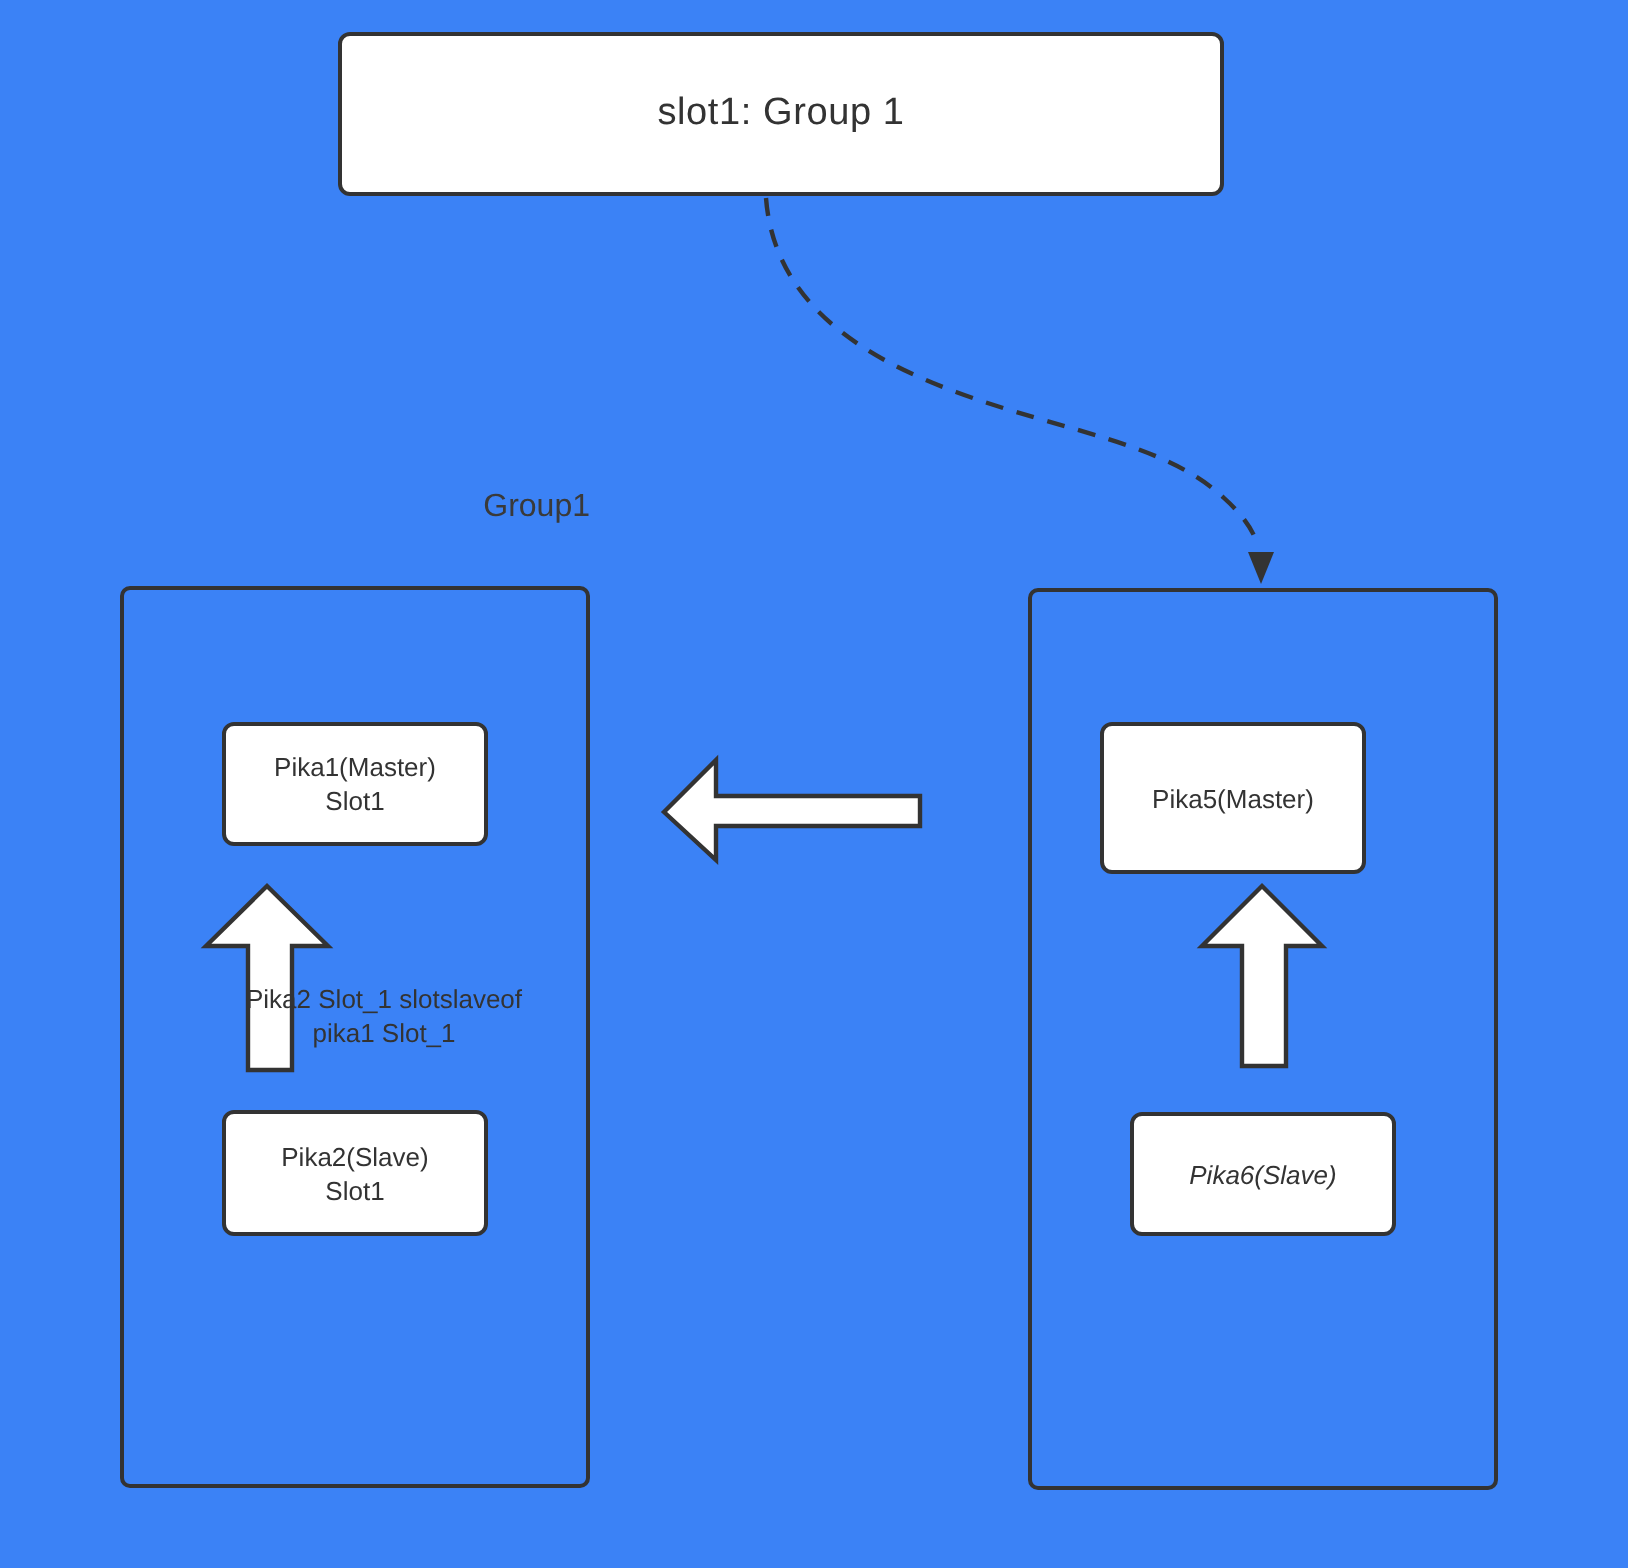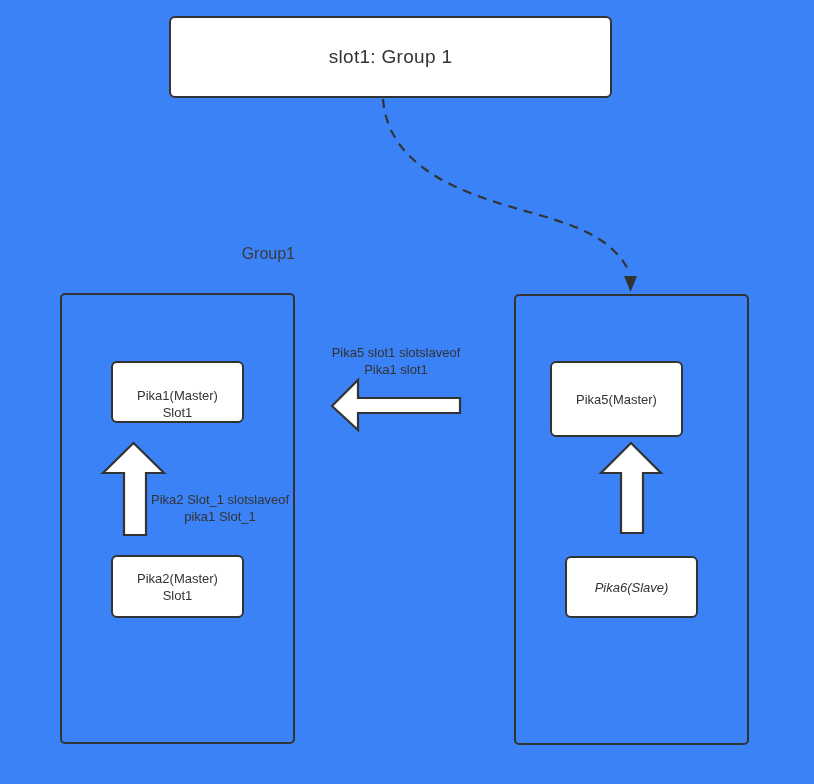--- a/index.html
+++ b/index.html
@@ -68,34 +68,34 @@
     background: #ffffff;
     display: flex;
     flex-direction: column;
     align-items: center;
     justify-content: center;
     font-size: 13px;
     line-height: 17px;
     text-align: center;
     box-sizing: border-box;
   }
-  .node-pika1 { left: 111px; top: 361px; height: 62px; justify-content: flex-end; }
+  .node-pika1 { left: 111px; top: 361px; height: 62px; }
   .node-pika2 { left: 111px; top: 555px; height: 63px; }
   .node-pika5 { left: 550px; top: 361px; height: 76px; }
   .node-pika6 { left: 565px; top: 556px; height: 62px; font-style: italic; }
   .edge-label {
     position: absolute;
     font-size: 13px;
     line-height: 17px;
     text-align: center;
     color: #333333;
     white-space: nowrap;
   }
   .edge-label.migrate { left: 311px; top: 344px; width: 170px; }
-  .edge-label.local   { left: 123px; top: 491px; width: 138px; padding-left: 28px; }
+  .edge-label.local   { left: 123px; top: 491px; width: 138px; }
 </style>
 </head>
 <body>
 
 <div class="canvas">
 
   <svg class="shapes-svg" viewBox="0 0 814 784" xmlns="http://www.w3.org/2000/svg">
 
     <path d="M383,99 C387,152 432,179 478,196 C532,216 582,221 612,249 C622,258 627,266 629,273" fill="none" stroke="#333333" stroke-width="2.2" stroke-dasharray="9,7"></path>
     <polygon points="624,276 637,276 630.5,292" fill="#333333"></polygon>
@@ -114,34 +114,30 @@
   <div class="group-label g1">Group1</div>
 
   <div class="group-container left"></div>
   <div class="group-container right"></div>
 
   <div class="node-box node-pika1">
     <span>Pika1(Master)</span>
     <span>Slot1</span>
   </div>
   <div class="node-box node-pika2">
-    <span>Pika2(Master)</span>
+    <span>Pika2(Slave)</span>
     <span>Slot1</span>
   </div>
 
   <div class="node-box node-pika5">
     <span>Pika5(Master)</span>
   </div>
   <div class="node-box node-pika6">
     <span>Pika6(Slave)</span>
   </div>
 
-  <div class="edge-label migrate">
-    <div>Pika5 slot1 slotslaveof</div>
-    <div>Pika1 slot1</div>
-  </div>
 
   <div class="edge-label local">
     <div>Pika2 Slot_1 slotslaveof</div>
     <div>pika1 Slot_1</div>
   </div>
 
 </div>
 
 </body></html>

